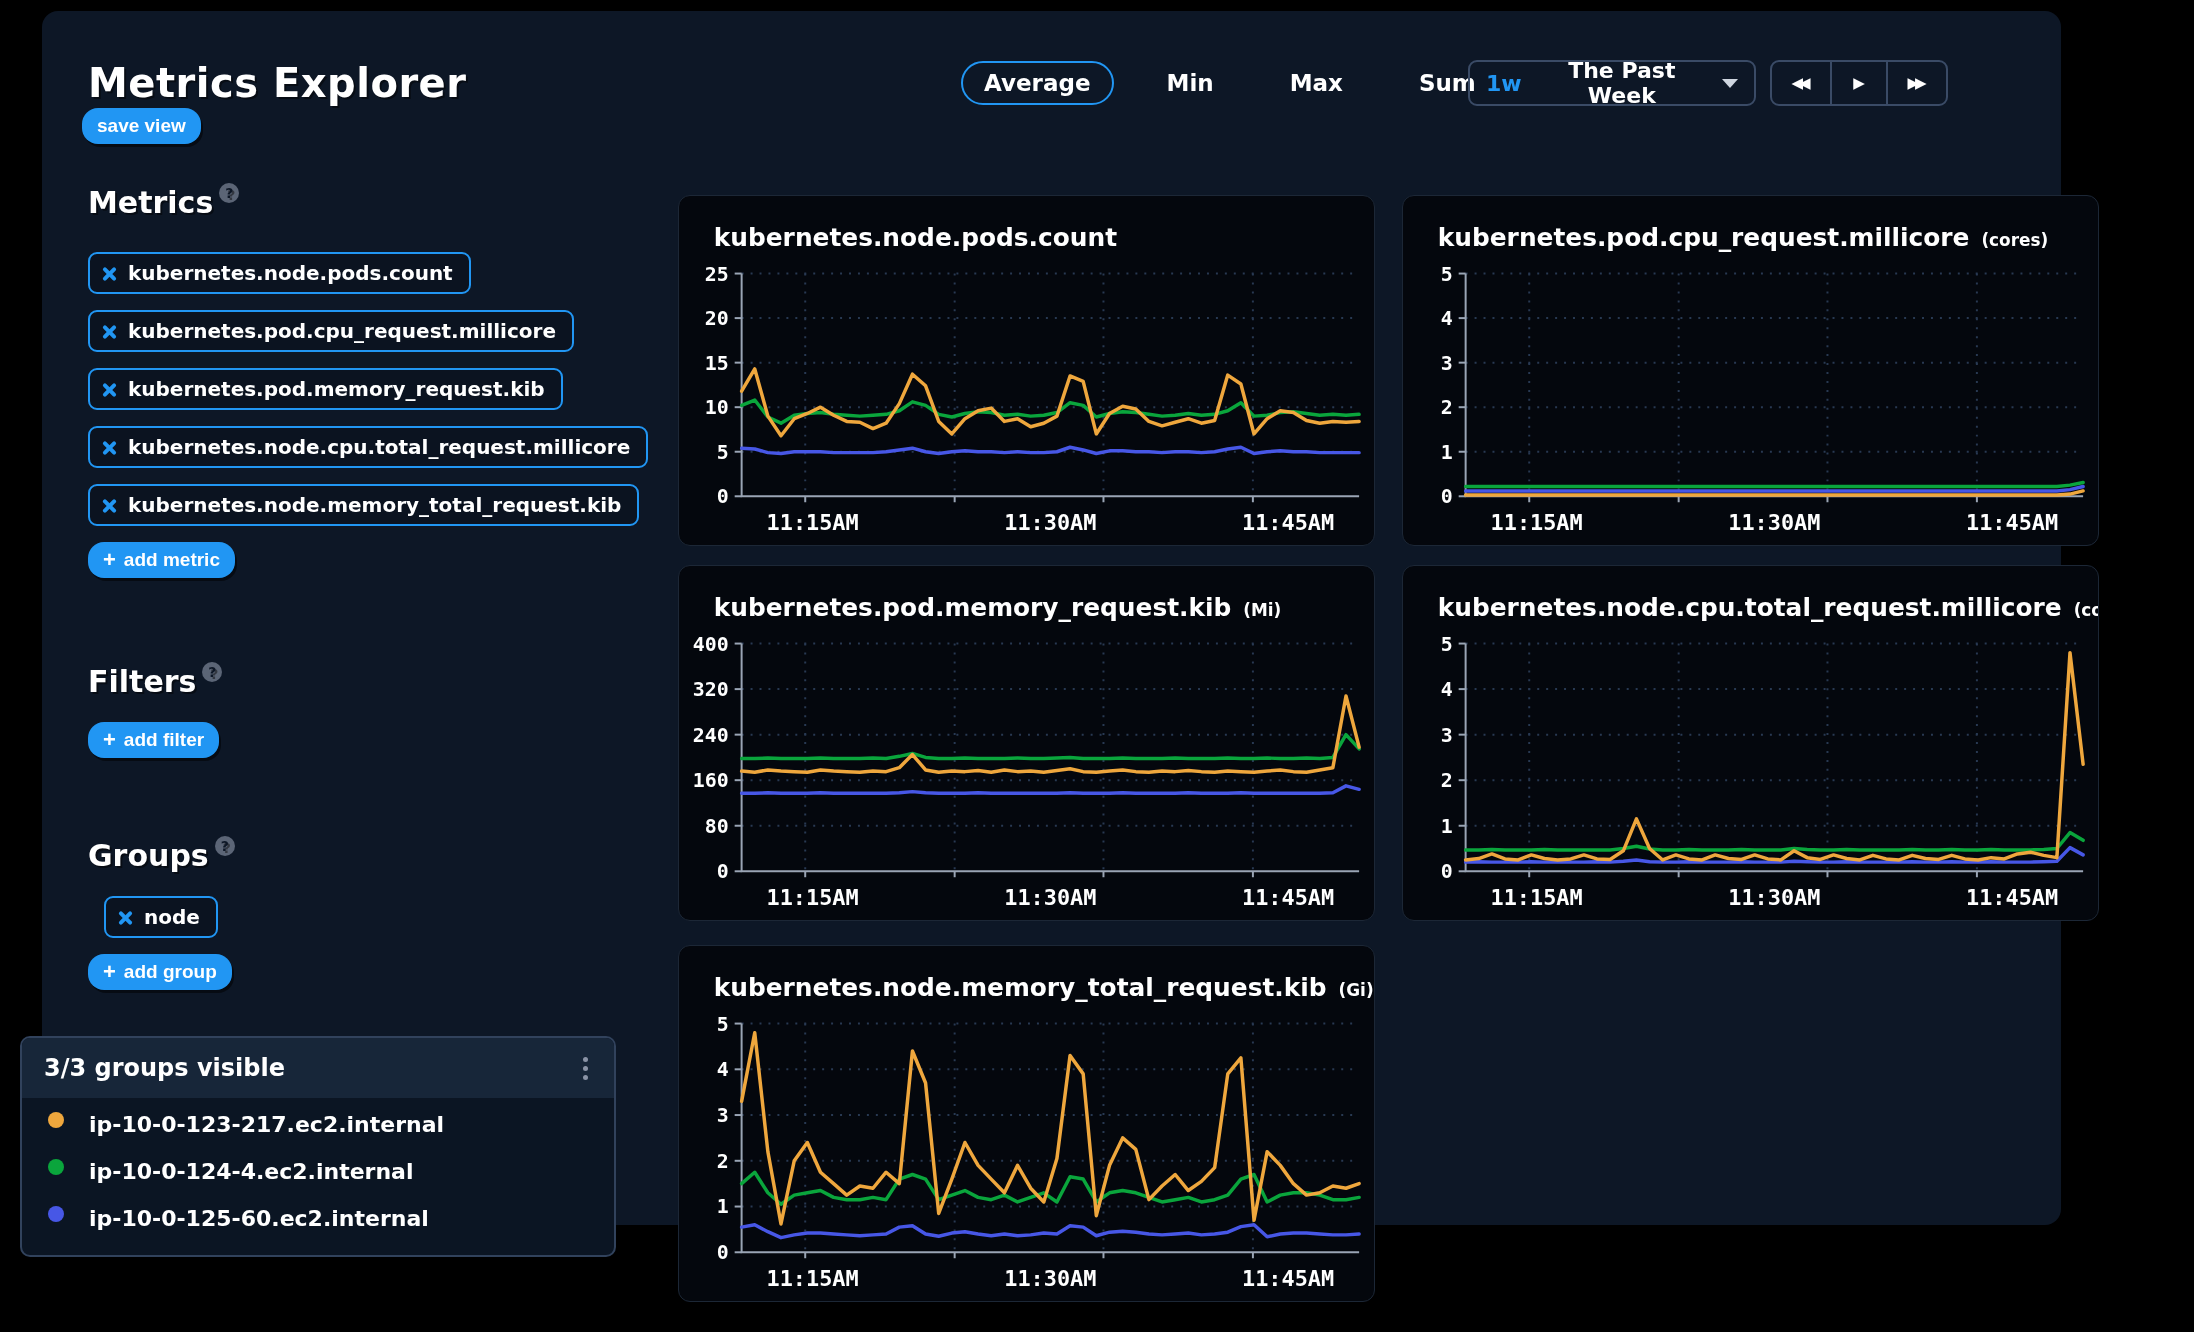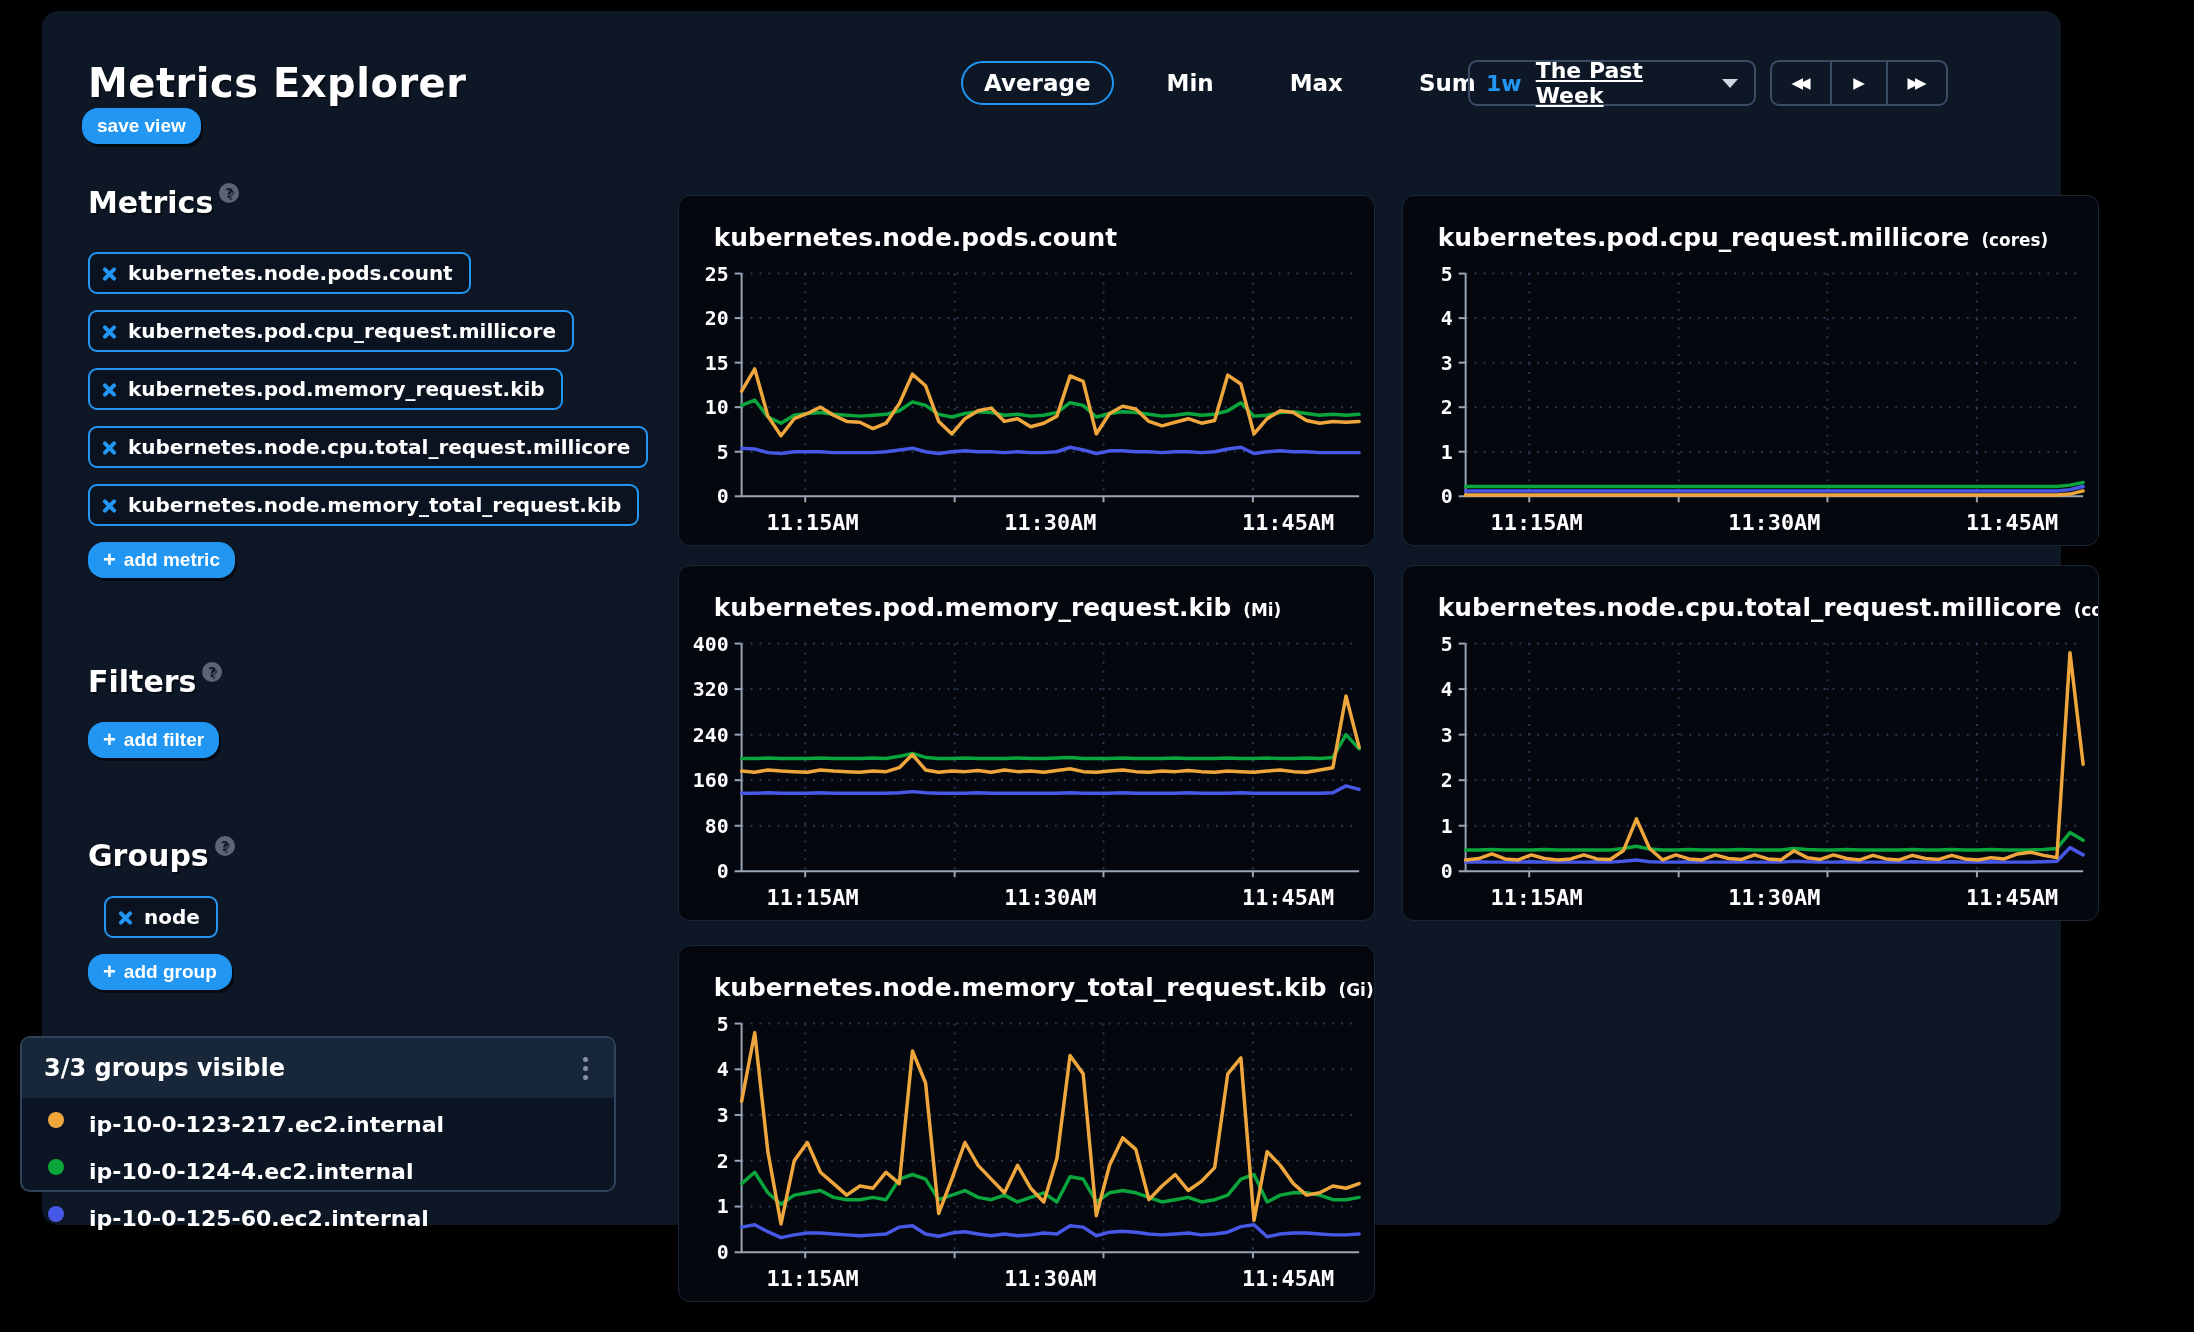--- a/index.html
+++ b/index.html
@@ -23,28 +23,28 @@
   .xicon::after{transform:rotate(-45deg);}
   
   .agg-row{left:919px;top:50px;height:44px;display:flex;align-items:flex-end;}
   .agg-item{font-size:23px;font-weight:bold;cursor:pointer;padding:7px 21px;border:2.5px solid transparent;border-radius:23px;}
   .agg-item.selected{border-color:#2196f3;}
   .agg-item+.agg-item{margin-left:30px;}
   
   .timebox{left:1426px;top:49px;width:288px;height:46px;border:2px solid #3a4b66;border-radius:9px;
     display:flex;align-items:center;padding:0 16px;box-sizing:border-box;cursor:pointer;gap:14px;}
   .timebox .dur{color:#2196f3;font-weight:bold;font-size:22px;}
-  .timebox .lbl{font-weight:bold;font-size:22px;flex:1;text-align:left;text-decoration:underline;}
+  .timebox .lbl{font-weight:bold;font-size:22px;flex:1;text-align:center;}
   .caret{width:0;height:0;border-left:8px solid transparent;border-right:8px solid transparent;border-top:9px solid #cfd6e0;}
   .navgroup{left:1728px;top:49px;height:46px;display:flex;border:2px solid #3a4b66;border-radius:9px;overflow:hidden;box-sizing:border-box;}
   .navbtn{width:54px;display:flex;align-items:center;justify-content:center;font-size:15px;font-weight:bold;
     color:#fff;cursor:pointer;letter-spacing:-4px;padding-right:4px;}
   .navbtn+.navbtn{border-left:2px solid #3a4b66;}
   
-  .legend{position:absolute;left:20px;top:1036px;width:596px;height:156px;background:#0b1523;
+  .legend{position:absolute;left:20px;top:1036px;width:596px;height:221px;background:#0b1523;
     border:2px solid #31425c;border-radius:10px;box-sizing:border-box;}
   .legend-h{height:60px;background:#172639;border-radius:8px 8px 0 0;display:flex;align-items:center;
     padding:0 22px;font-size:24px;font-weight:bold;justify-content:space-between;}
   .dots3{display:flex;flex-direction:column;gap:4px;cursor:pointer;padding:4px;}
   .dots3 i{width:5px;height:5px;border-radius:50%;background:#8a93a6;display:block;}
   .legend-items{padding:14px 0 0 26px;display:flex;flex-direction:column;}
   .legend-row{display:flex;align-items:flex-start;gap:25px;height:47px;cursor:pointer;}
   .legend-row .dot{width:16px;height:16px;border-radius:50%;}
   .legend-row .name{font-size:22px;font-weight:bold;}
   

